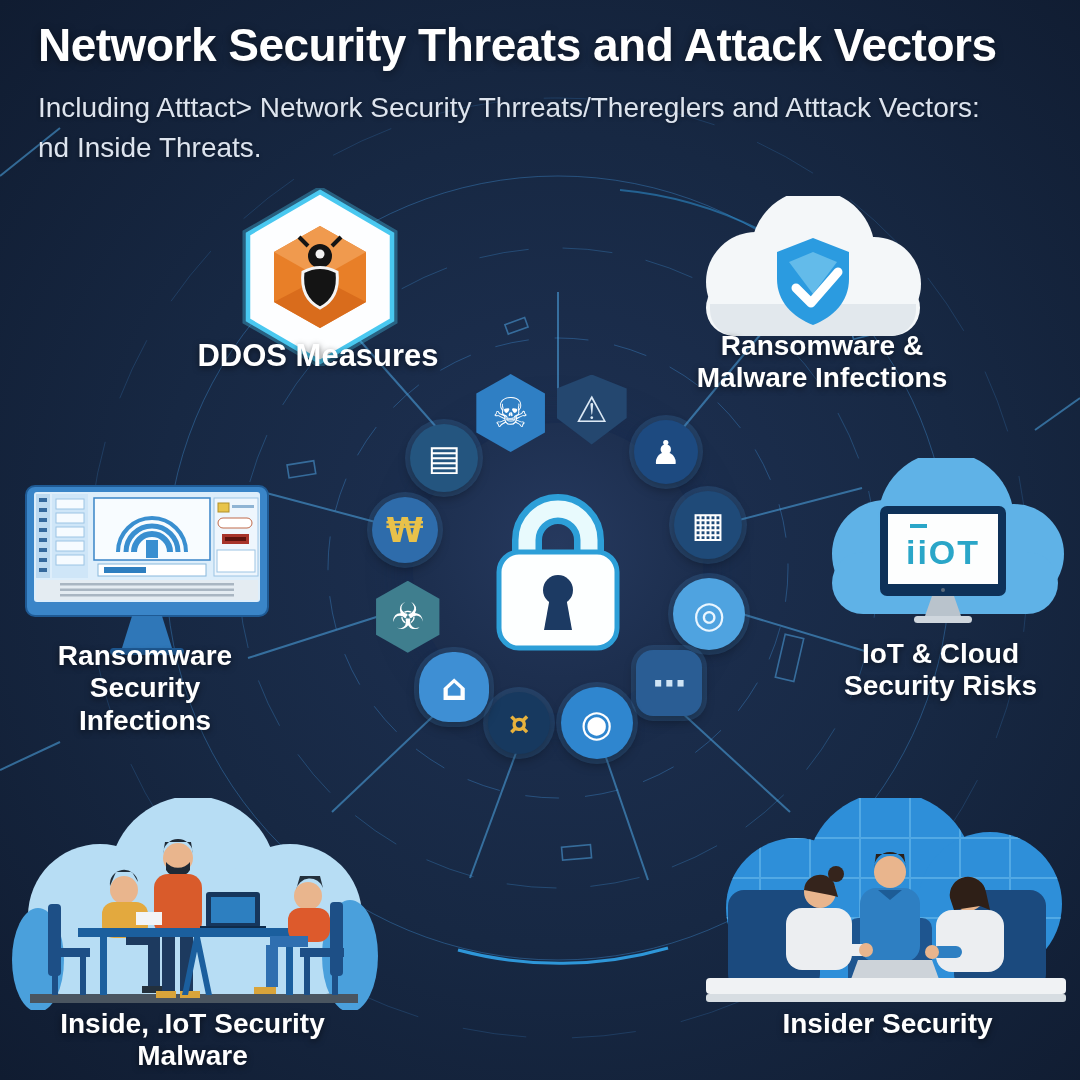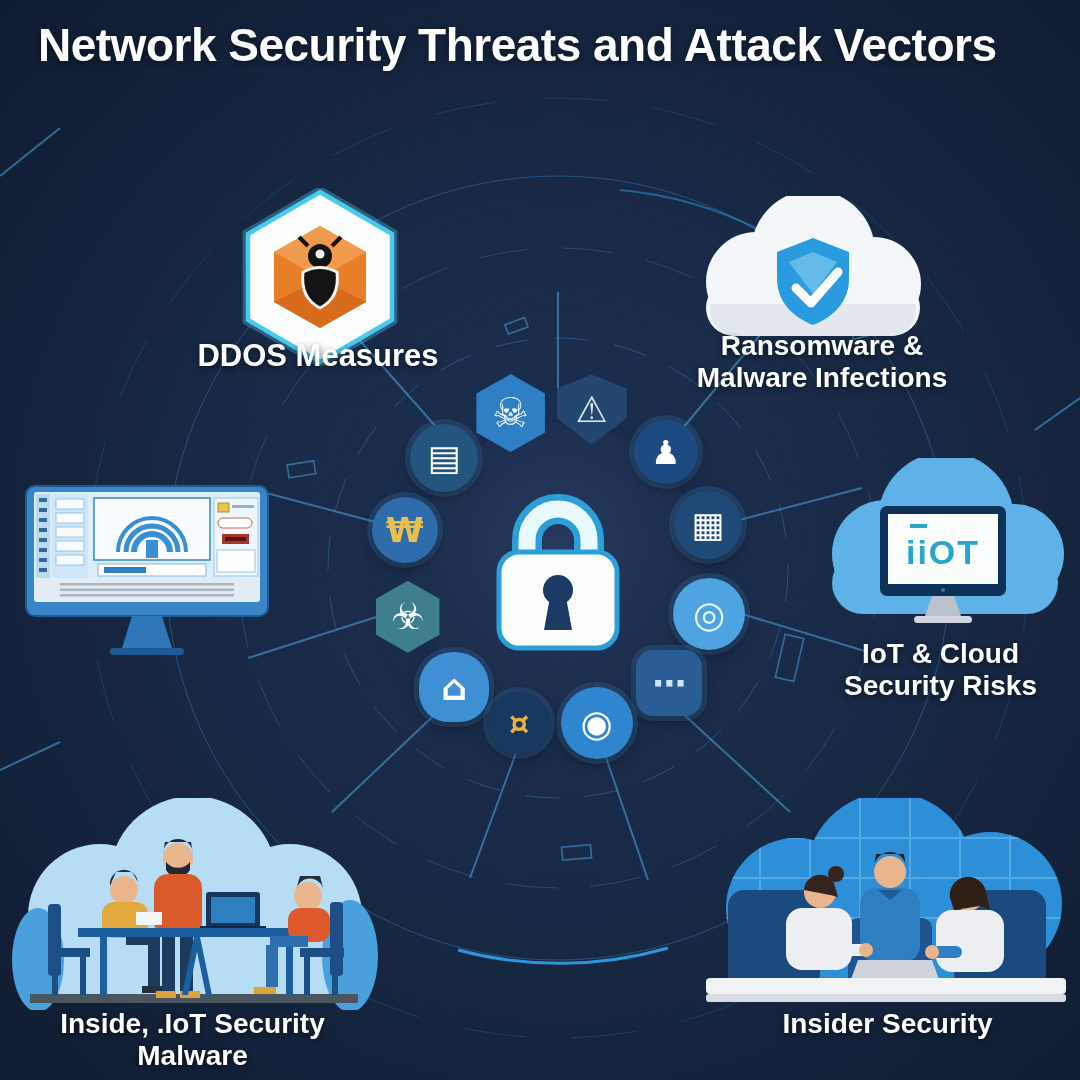--- a/index.html
+++ b/index.html
@@ -82,20 +82,24 @@
       <rect x="288" y="463" width="27" height="13" transform="rotate(-9 300 470)"></rect>
       <rect x="506" y="321" width="21" height="10" transform="rotate(-20 516 326)"></rect>
       <rect x="780" y="636" width="19" height="44" transform="rotate(13 790 658)"></rect>
       <rect x="852" y="327" width="21" height="10" transform="rotate(-14 862 332)"></rect>
       <rect x="562" y="846" width="29" height="13" transform="rotate(-5 576 852)"></rect>
       <rect x="140" y="566" width="23" height="11" transform="rotate(-6 152 572)"></rect>
     </g>
   </svg>
 
   <div class="abs title">Network Security Threats and Attack Vectors</div>
+  <div class="abs subtitle">
+    <div>Including Atttact&gt; Network Security Thrreats/Thereglers and Atttack Vectors:</div>
+    <div>nd Inside Threats.</div>
+  </div>
 
   <svg class="abs" style="left:240px;top:188px" width="160" height="178" viewBox="0 0 160 178">
     <polygon points="80,4 152,46 152,132 80,174 8,132 8,46" fill="none" stroke="rgba(73,200,240,.35)" stroke-width="11"></polygon>
     <polygon points="80,4 152,46 152,132 80,174 8,132 8,46" fill="#fdfeff" stroke="#49c8f0" stroke-width="4.5"></polygon>
     <polygon points="80,38 126,64 126,114 80,140 34,114 34,64" fill="#e87f28"></polygon>
     <polygon points="80,38 126,64 80,90 34,64" fill="#f09a4e"></polygon>
     <polygon points="80,140 34,114 80,90 126,114" fill="#d96c1c"></polygon>
     <line x1="68" y1="58" x2="59" y2="49" stroke="#141414" stroke-width="4"></line>
     <line x1="92" y1="58" x2="101" y2="49" stroke="#141414" stroke-width="4"></line>
     <circle cx="80" cy="68" r="12" fill="#141414"></circle>
@@ -161,20 +165,24 @@
     <rect x="195" y="68" width="38" height="22" fill="#ffffff" stroke="#9cc4e4"></rect>
     <rect x="14" y="98" width="222" height="20" fill="#e4ecf2"></rect>
     <g fill="#a9b6c2">
       <rect x="38" y="101" width="174" height="2.5"></rect>
       <rect x="38" y="106.5" width="174" height="2.5"></rect>
       <rect x="38" y="112" width="174" height="2.5"></rect>
     </g>
     <polygon points="110,134 140,134 150,166 100,166" fill="#2f77b8"></polygon>
     <rect x="88" y="166" width="74" height="7" rx="3.5" fill="#1f5a94"></rect>
   </svg>
+  <div class="abs node-label" style="left:0;top:640px;width:290px">
+    <div>Ransomware Security</div>
+    <div>Infections</div>
+  </div>
 
   <svg class="abs" style="left:818px;top:458px" width="250" height="172" viewBox="0 0 250 172">
     <g fill="#5fb2e7">
       <circle cx="68" cy="96" r="54"></circle>
       <circle cx="128" cy="62" r="68"></circle>
       <circle cx="196" cy="96" r="50"></circle>
       <rect x="14" y="94" width="226" height="62" rx="31"></rect>
     </g>
     <rect x="62" y="48" width="126" height="90" rx="7" fill="#0e3158"></rect>
     <rect x="70" y="56" width="110" height="70" fill="#fdfefe"></rect>

